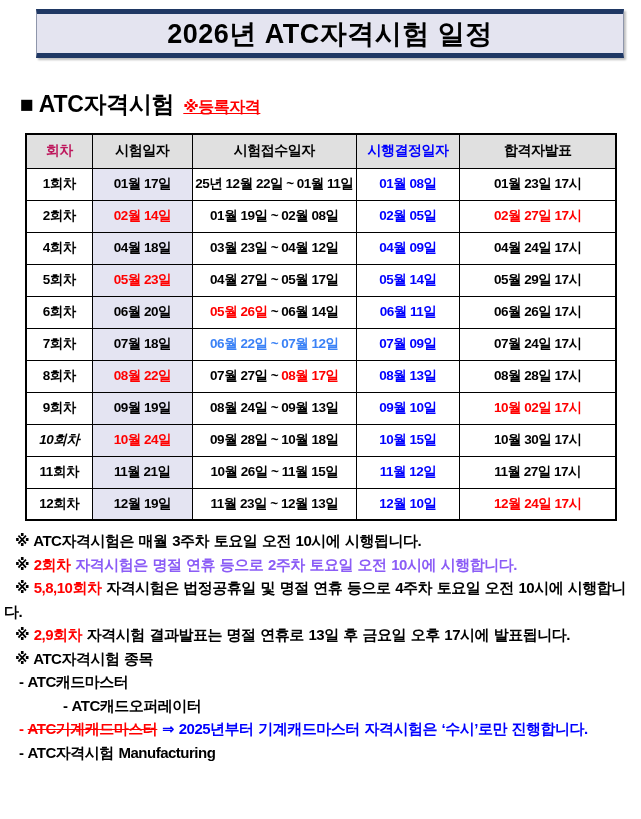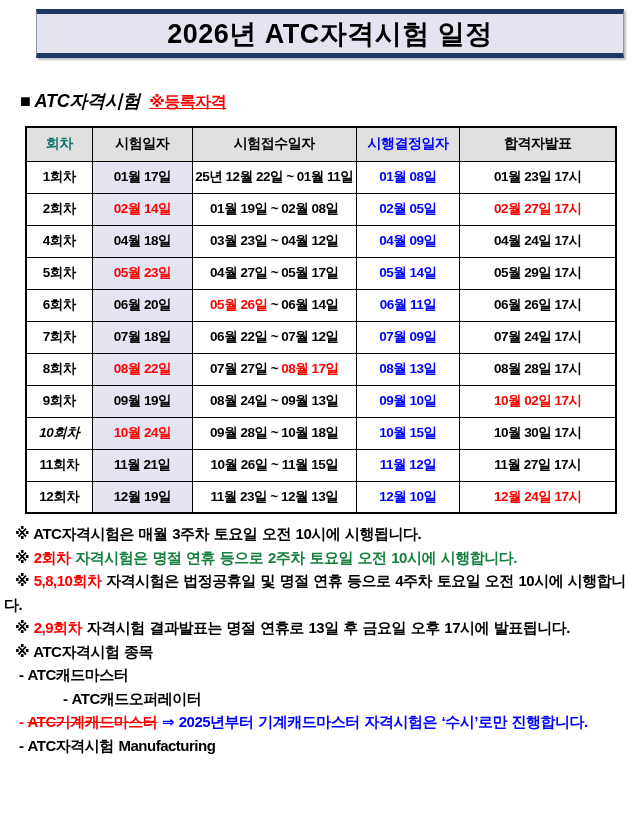--- a/index.html
+++ b/index.html
@@ -17,21 +17,21 @@
     border-left:1px solid #8e96ab;
     border-right:1px solid #8e96ab;
     box-shadow:2px 2px 2px #bfbfbf;
     display:flex; align-items:center; justify-content:center;
   }
   .title-box .title-text { font-size:27px; letter-spacing:0.5px; }
   .section-heading {
     margin:31px 0 0 20px;
     display:flex; align-items:baseline; gap:9px;
   }
-  .section-heading .heading-text { font-size:18px; letter-spacing:-0.3px;font-style:italic; }
+  .section-heading .heading-text { font-size:23px; letter-spacing:-0.3px; }
   .section-heading .badge {
     color:#ff0000; font-size:16px; text-decoration:underline; letter-spacing:-0.5px;
   }
   table.sched {
     margin:13px 0 0 25px;
     width:592px; table-layout:fixed;
     border-collapse:collapse;
     border:2.5px solid #000;
   }
   .sched th, .sched td {
@@ -59,21 +59,21 @@
 </div>
 
 <div class="section-heading">
   <span class="heading-text">■  ATC자격시험</span>
   <span class="badge">※등록자격</span>
 </div>
 
 <table class="sched">
   <thead>
     <tr id="thead-row">
-        <th class="col0" style="color: #0f766e;">회차</th>
+        <th class="col0" style="color: #be185d;">회차</th>
         <th class="col1" style="color: rgb(0, 0, 0);">시험일자</th>
         <th class="col2" style="color: rgb(0, 0, 0);">시험접수일자</th>
         <th class="col3" style="color: rgb(0, 0, 255);">시행결정일자</th>
         <th class="col4" style="color: rgb(0, 0, 0);">합격자발표</th>
       </tr>
   </thead>
   <tbody id="tbody">
       <tr>
         <td class="col0"><span style="color: rgb(0, 0, 0);">1회차</span></td>
         <td class="col1"><span style="color: rgb(0, 0, 0);">01월 17일</span></td>
@@ -105,21 +105,21 @@
       <tr>
         <td class="col0"><span style="color: rgb(0, 0, 0);">6회차</span></td>
         <td class="col1"><span style="color: rgb(0, 0, 0);">06월 20일</span></td>
         <td class="col2"><span style="color: rgb(255, 0, 0);">05월 26일</span><span style="color: rgb(0, 0, 0);"> ~ 06월 14일</span></td>
         <td class="col3"><span style="color: rgb(0, 0, 255);">06월 11일</span></td>
         <td class="col4"><span style="color: rgb(0, 0, 0);">06월 26일 17시</span></td>
       </tr>
       <tr>
         <td class="col0"><span style="color: rgb(0, 0, 0);">7회차</span></td>
         <td class="col1"><span style="color: rgb(0, 0, 0);">07월 18일</span></td>
-        <td class="col2"><span style="color: #000000;">06월 22일 ~ 07월 12일</span></td>
+        <td class="col2"><span style="color: #3b82f6;">06월 22일 ~ 07월 12일</span></td>
         <td class="col3"><span style="color: rgb(0, 0, 255);">07월 09일</span></td>
         <td class="col4"><span style="color: rgb(0, 0, 0);">07월 24일 17시</span></td>
       </tr>
       <tr>
         <td class="col0"><span style="color: rgb(0, 0, 0);">8회차</span></td>
         <td class="col1"><span style="color: rgb(255, 0, 0);">08월 22일</span></td>
         <td class="col2"><span style="color: rgb(0, 0, 0);">07월 27일 ~ </span><span style="color: rgb(255, 0, 0);">08월 17일</span></td>
         <td class="col3"><span style="color: rgb(0, 0, 255);">08월 13일</span></td>
         <td class="col4"><span style="color: rgb(0, 0, 0);">08월 28일 17시</span></td>
       </tr>
@@ -149,21 +149,21 @@
         <td class="col1"><span style="color: rgb(0, 0, 0);">12월 19일</span></td>
         <td class="col2"><span style="color: rgb(0, 0, 0);">11월 23일 ~ 12월 13일</span></td>
         <td class="col3"><span style="color: rgb(0, 0, 255);">12월 10일</span></td>
         <td class="col4"><span style="color: rgb(255, 0, 0);">12월 24일 17시</span></td>
       </tr>
     </tbody>
 </table>
 
 <div class="notes" id="notes">
     <div class="note note"><span style="color: rgb(0, 0, 0);">※ ATC자격시험은 매월 3주차 토요일 오전 10시에 시행됩니다.</span></div>
-    <div class="note note"><span style="color: rgb(0, 0, 0);">※ </span><span style="color: rgb(255, 0, 0);">2회차</span><span style="color: #15803d;"> 자격시험은 명절 연휴 등으로 2주차 토요일 오전 10시에 시행합니다.</span></div>
+    <div class="note note"><span style="color: rgb(0, 0, 0);">※ </span><span style="color: rgb(255, 0, 0);">2회차</span><span style="color: #8b5cf6;"> 자격시험은 명절 연휴 등으로 2주차 토요일 오전 10시에 시행합니다.</span></div>
     <div class="note note"><span style="color: rgb(0, 0, 0);">※ </span><span style="color: rgb(255, 0, 0);">5,8,10회차</span><span style="color: rgb(0, 0, 0);"> 자격시험은 법정공휴일 및 명절 연휴 등으로 4주차 토요일 오전 10시에 시행합니다.</span></div>
     <div class="note note"><span style="color: rgb(0, 0, 0);">※ </span><span style="color: rgb(255, 0, 0);">2,9회차</span><span style="color: rgb(0, 0, 0);"> 자격시험 결과발표는 명절 연휴로 13일 후 금요일 오후 17시에 발표됩니다.</span></div>
     <div class="note note"><span style="color: rgb(0, 0, 0);">※ ATC자격시험 종목</span></div>
     <div class="note item"><span style="color: rgb(0, 0, 0);">- ATC캐드마스터</span></div>
     <div class="note item"><span style="color: rgb(0, 0, 0); margin-left: 44px;">- ATC캐드오퍼레이터</span></div>
     <div class="note item"><span style="color: rgb(255, 0, 0);">- </span><span style="color: rgb(255, 0, 0); text-decoration: line-through;">ATC기계캐드마스터</span><span style="color: rgb(0, 0, 255);"> ⇒ 2025년부터 기계캐드마스터 자격시험은 ‘수시’로만 진행합니다.</span></div>
     <div class="note item"><span style="color: rgb(0, 0, 0);">- ATC자격시험 Manufacturing</span></div>
   </div>
 
 </body></html>

